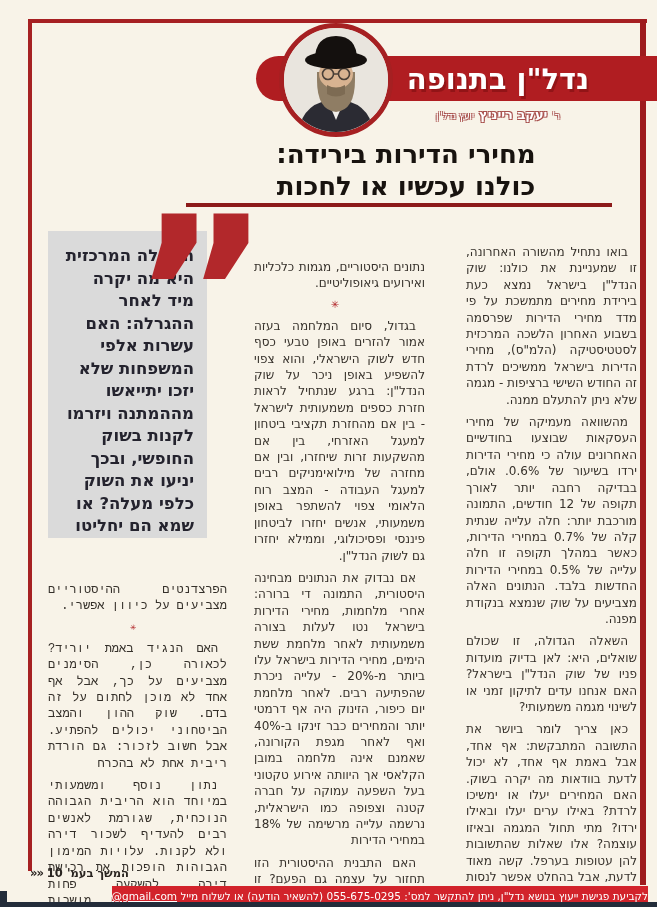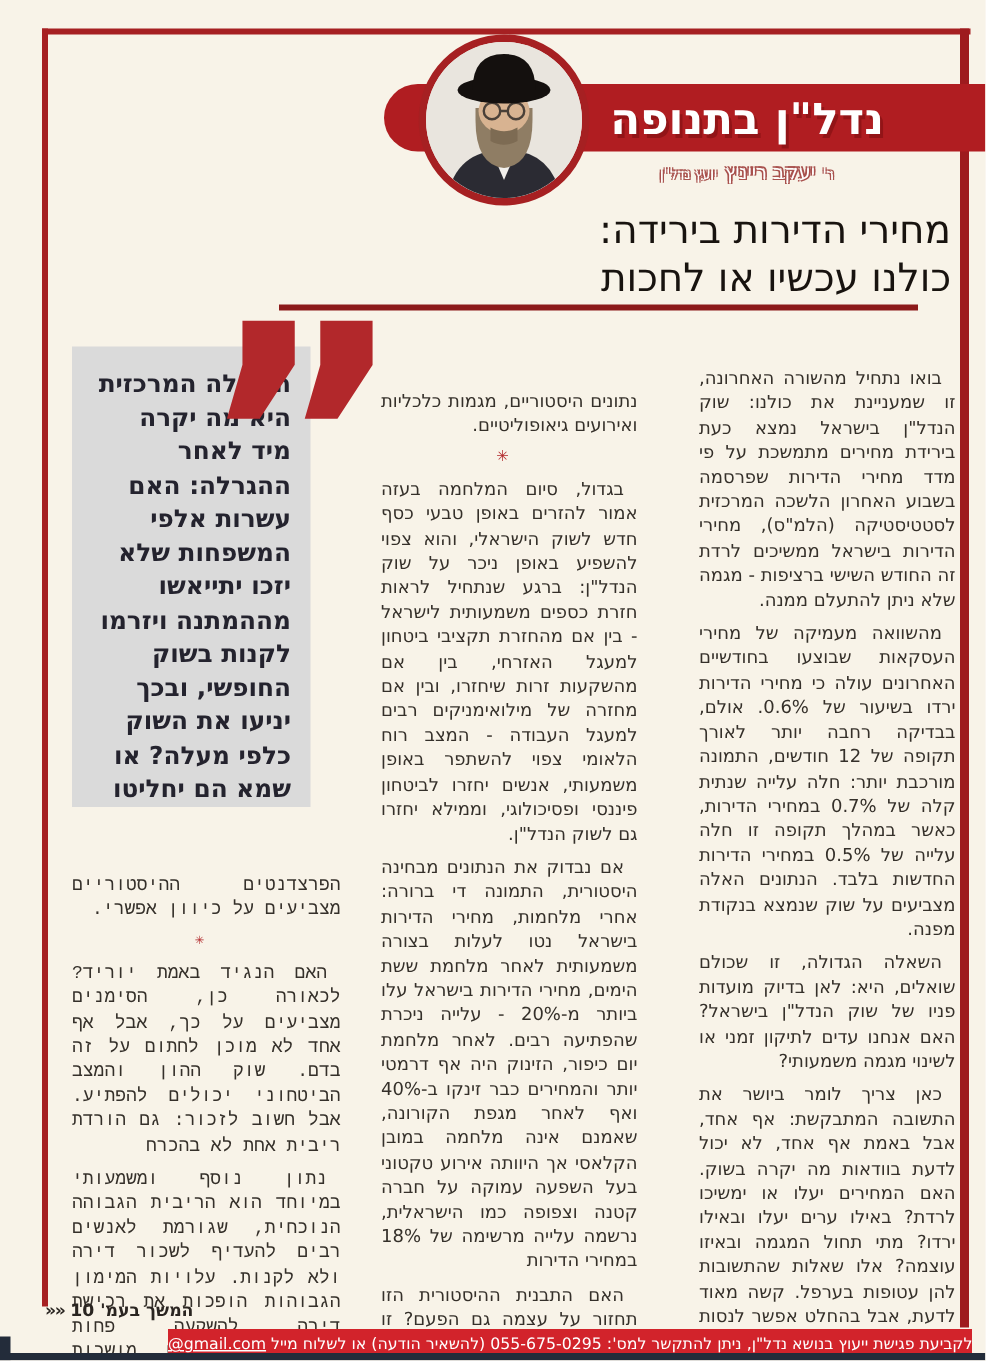--- a/index.html
+++ b/index.html
@@ -11,31 +11,31 @@
   .frame-left{position:absolute;left:28px;top:19px;width:4px;height:852px;background:#a62022;}
   .frame-right{position:absolute;left:640px;top:19px;width:6px;height:866px;background:#9e1b1e;}
 
   
   .band{position:absolute;left:256px;top:56px;width:401px;height:45px;background:#b01d21;border-radius:24px 0 0 24px;z-index:3;}
   .masthead-title{position:absolute;left:402px;top:58px;width:192px;height:42px;line-height:42px;text-align:center;
      color:#fff;font-size:29px;font-weight:800;direction:rtl;z-index:4;text-shadow:2px 3px 0 rgba(110,10,10,.45);}
   .byline{position:absolute;left:410px;top:104px;width:176px;text-align:center;direction:rtl;z-index:4;color:#fff;
      text-shadow:-1px -1px 0 #a8514d,1px -1px 0 #a8514d,-1px 1px 0 #a8514d,1px 1px 0 #a8514d;}
   .byline .pre{font-size:9px;}
-  .byline .name{font-size:13px;font-weight:400;}
+  .byline .name{font-size:13px;font-weight:700;}
   .byline .role{font-size:9px;}
 
   
   .portrait{position:absolute;left:279px;top:23px;width:114px;height:114px;border-radius:50%;
      background:#ece9e3;border:5px solid #a62022;box-sizing:border-box;z-index:5;overflow:hidden;}
   .portrait svg{display:block;width:104px;height:104px;}
 
   
-  .headline{position:absolute;left:134px;top:138px;width:500px;text-align:right;direction:rtl;
-     color:#18130f;font-weight:400;font-size:26px;line-height:32px;z-index:2;}
+  .headline{position:absolute;left:156px;top:138px;width:500px;text-align:center;direction:rtl;
+     color:#18130f;font-weight:700;font-size:26px;line-height:32px;z-index:2;}
   .headline-rule{position:absolute;left:186px;top:203px;width:426px;height:4px;background:#8c1a1a;}
 
   
   .quote-mark{position:absolute;left:132px;top:190px;width:95px;height:110px;color:#b2282b;
      font-size:210px;line-height:1;font-weight:700;z-index:3;overflow:visible;pointer-events:none;}
   .quote-box{position:absolute;left:48px;top:231px;width:159px;height:307px;background:#dadada;box-sizing:border-box;
      padding:14px 13px 8px 13px;direction:rtl;text-align:right;color:#24232e;
      font-size:16.5px;line-height:22.5px;font-weight:700;z-index:2;overflow:hidden;}
 
   

